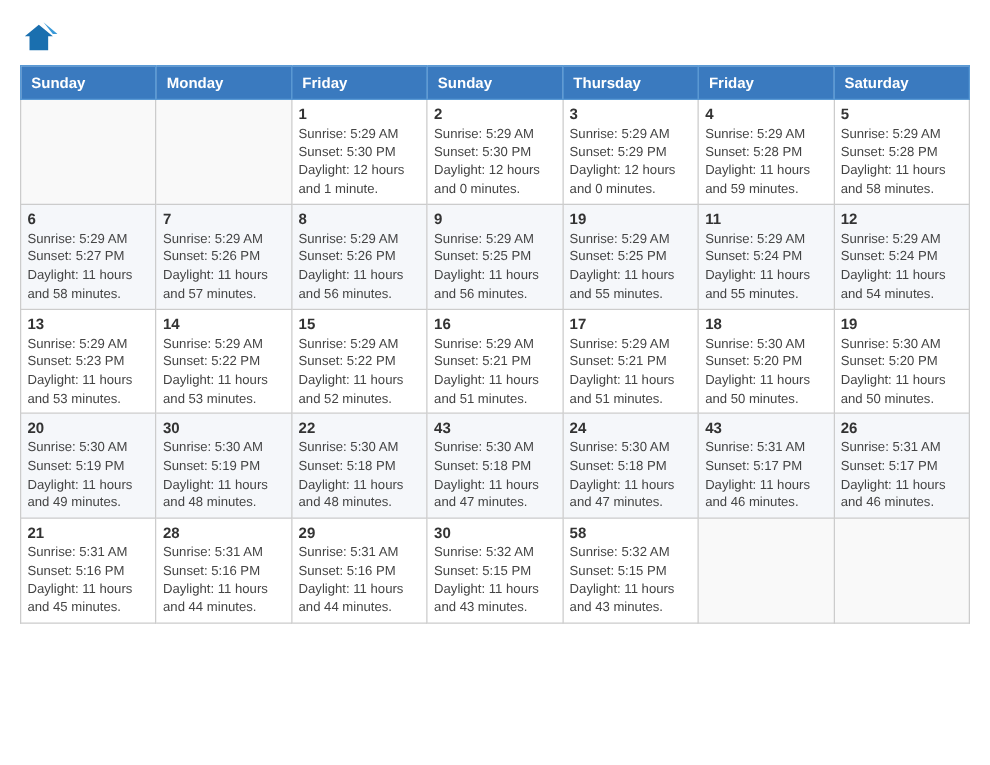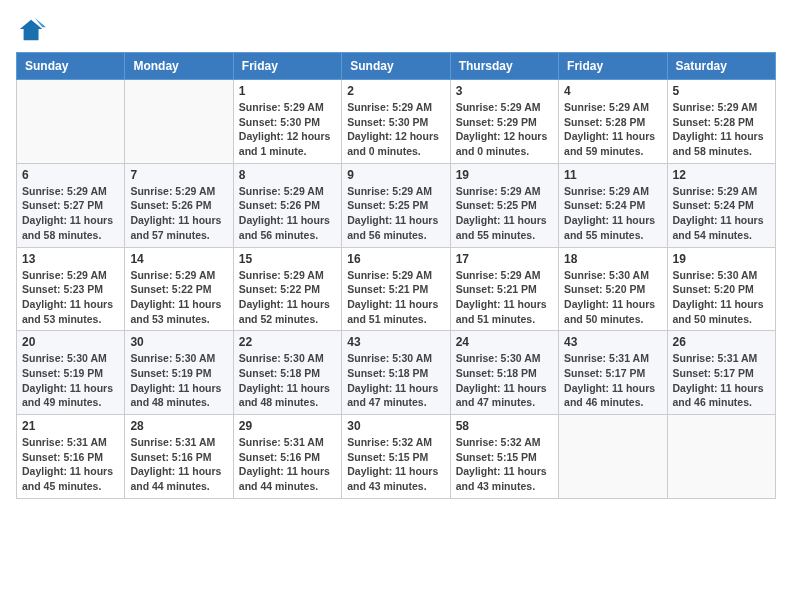--- a/index.html
+++ b/index.html
@@ -78,21 +78,20 @@
     .day-number {
       font-weight: bold;
       font-size: 12px;
       color: #333;
       margin-bottom: 2px;
     }
     .day-info {
       color: #444;
       font-size: 10.5px;
       line-height: 1.4;
-      font-weight: bold;
     }
     .empty-cell {
       background: #f9f9f9 !important;
     }
   </style>
 </head>
 <body>
 
 <div class="header-area">
   <div class="logo">

